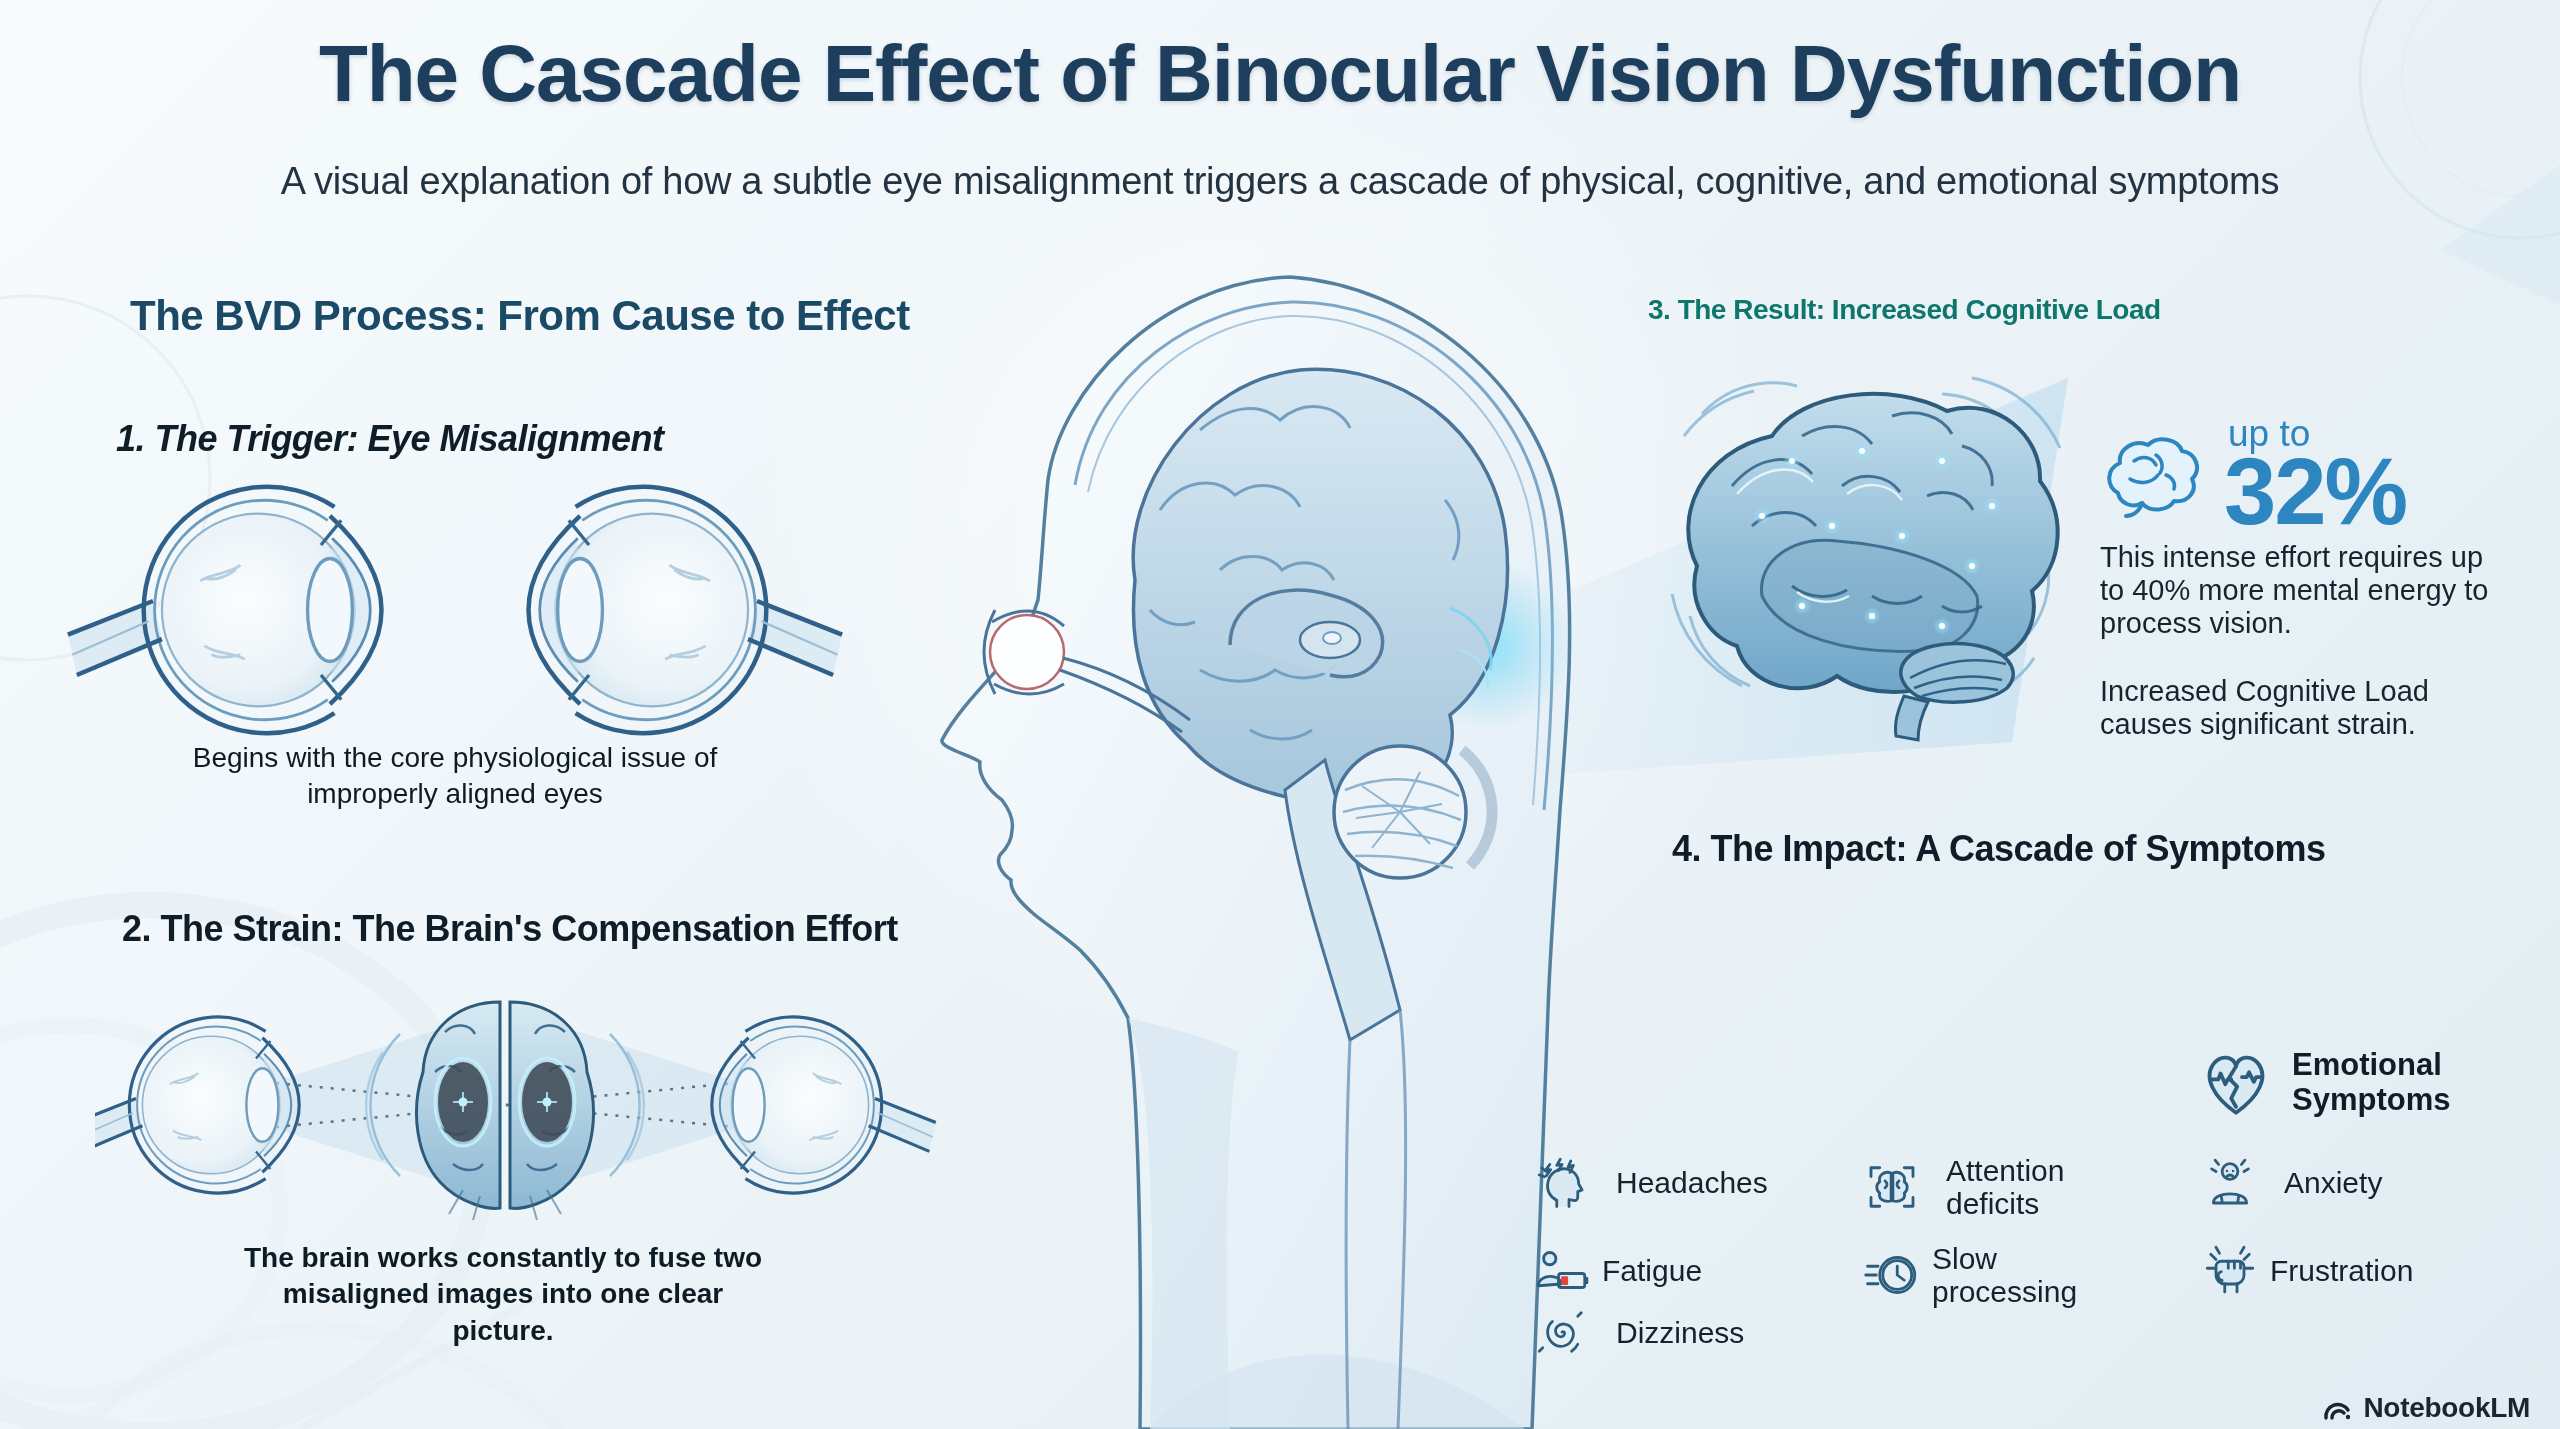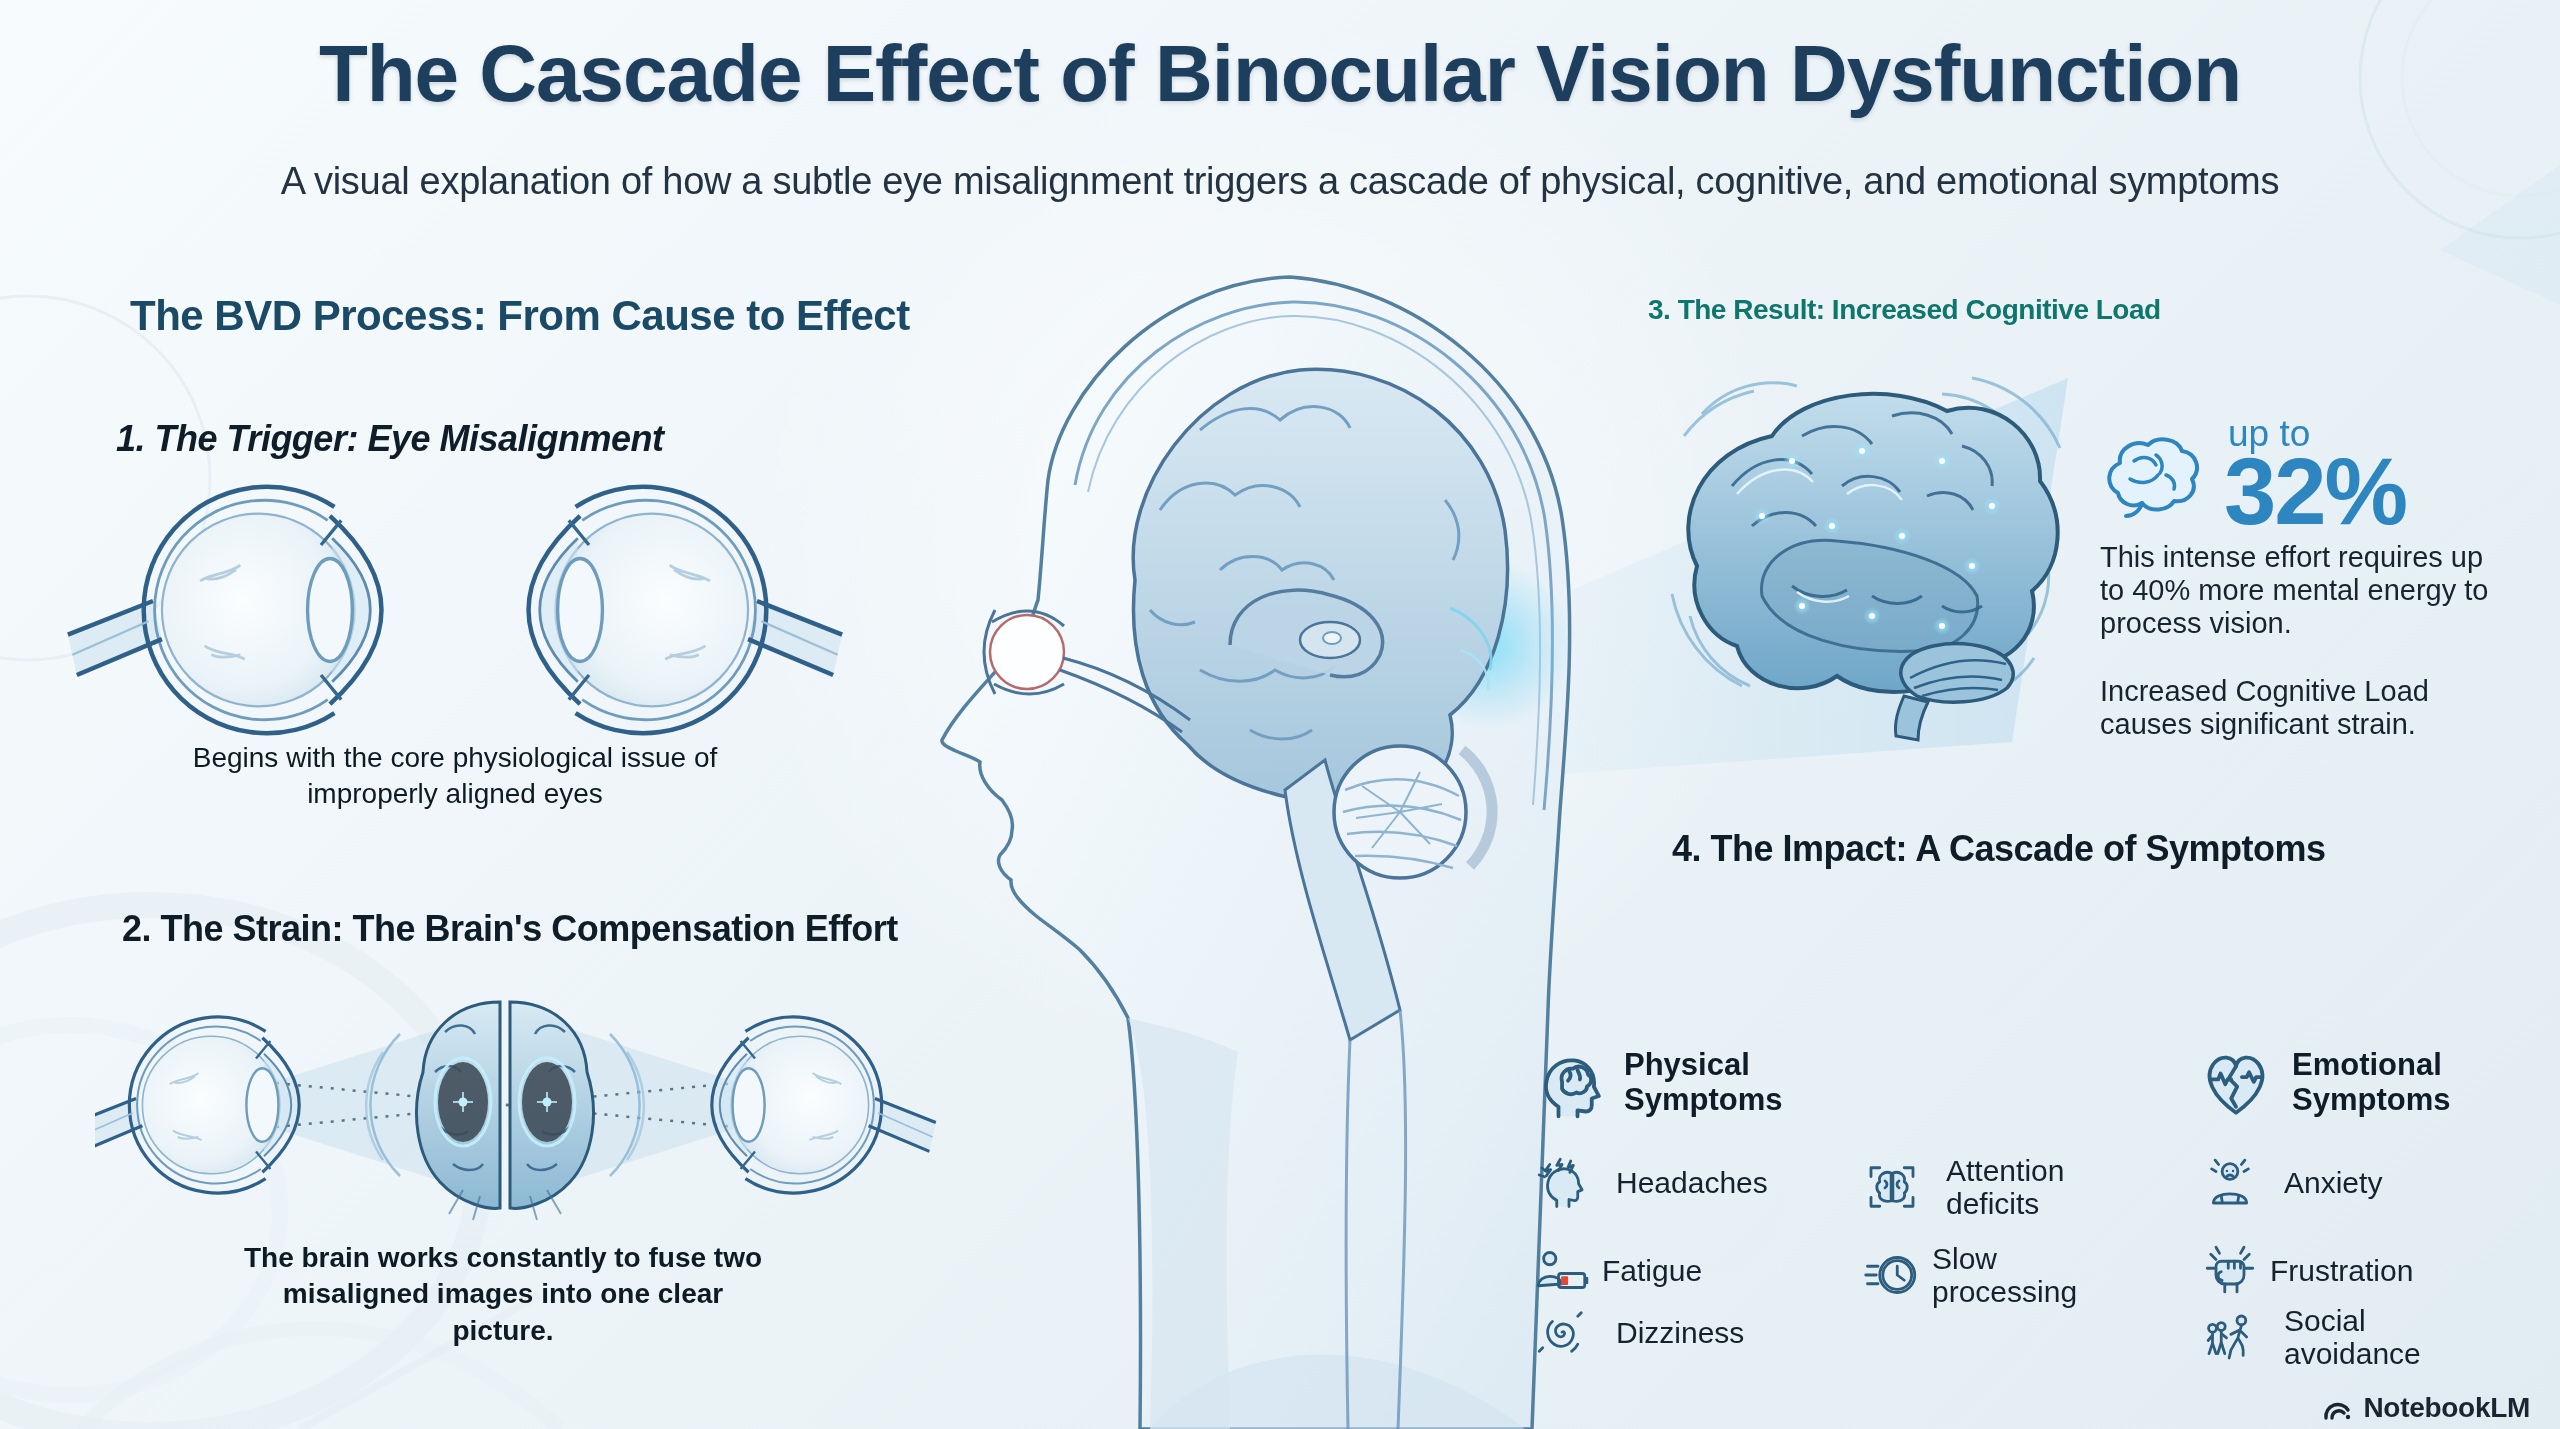--- a/index.html
+++ b/index.html
@@ -310,28 +310,20 @@
 <svg width="0" height="0" style="position:absolute">
   <defs>
     <style>
       .ic{stroke:#2c5d7d;stroke-width:3.2;fill:none;stroke-linecap:round;stroke-linejoin:round;}
       .icf{stroke:#2c5d7d;stroke-width:3.2;fill:#d9eaf4;stroke-linecap:round;stroke-linejoin:round;}
     </style>
   </defs>
 </svg>
 
 <div class="abs sym-col sym-col-1">
-  <div class="sym-header">
-    <svg viewBox="0 0 64 64">
-      <path class="icf" d="M24,60 L24,52 C16,47 12,39 14,30 C16,19 26,12 37,13 C47,14 54,22 54,32 C54,33 54,34 53.8,35 L58,43 L52,45 L52,51 C52,54 50,56 47,56 L40,55 L40,60"></path>
-      <path class="ic" d="M27,31 c-2,-6 3,-12 9,-11 c5,-4 12,-1 13,5 c4,2 3,8 -1,10 c0,4 -5,7 -9,5 c-4,3 -10,1 -12,-3 z"></path>
-      <path class="ic" d="M33,22 c2,3 1,6 -1,8 M40,21 c1,3 3,5 2,8"></path>
-    </svg>
-    <div class="sym-title">Physical Symptoms</div>
-  </div>
   <div class="sym-item row1">
     <svg viewBox="0 0 64 64">
       <path class="icf" d="M26,60 L26,53 C18,49 14,41 16,32 C18,22 27,16 36,17 C45,18 51,25 51,34 L55,41 L50,43 L50,49 C50,52 48,54 45,53 L40,52 L40,60"></path>
       <path class="ic" d="M18,12 l-5,7 l6,-1 l-5,7 M30,6 l-4,7 l6,-1 l-4,7 M42,8 l-3,7 l6,-2 l-4,8"></path>
       <path class="ic" d="M12,26 l-6,-2 M14,20 l-5,-4"></path>
     </svg>
     <div class="sym-label">Headaches</div>
   </div>
   <div class="sym-item row2">
     <svg viewBox="0 0 64 64">
@@ -396,31 +388,20 @@
   </div>
   <div class="sym-item row2">
     <svg viewBox="0 0 64 64">
       <path class="icf" d="M22,22 h20 a6,6 0 0 1 6,6 v10 a10,10 0 0 1 -10,10 h-12 a10,10 0 0 1 -10,-10 v-10 a6,6 0 0 1 6,-6 z"></path>
       <path class="ic" d="M30,22 v8 M37,22 v8 M44,24 v6"></path>
       <path class="ic" d="M22,34 c-5,1 -5,9 1,10"></path>
       <path class="ic" d="M26,48 v9 M40,48 v9"></path>
       <path class="ic" d="M10,14 l6,6 M54,14 l-6,6 M6,30 h8 M58,30 h-8 M16,6 l4,7 M48,6 l-4,7"></path>
     </svg>
     <div class="sym-label">Frustration</div>
-  </div>
-  <div class="sym-item row3">
-    <svg viewBox="0 0 64 64">
-      <circle class="icf" cx="12" cy="22" r="4.5"></circle>
-        <circle class="icf" cx="22" cy="20" r="4.5"></circle>
-      <path class="ic" d="M12,27 v12 M12,39 l-4,12 M12,39 l4,12 M12,30 l-5,6"></path>
-      <path class="ic" d="M22,25 v13 M22,38 l-4,13 M22,38 l4,13 M22,28 l6,5"></path>
-      <circle class="icf" cx="45" cy="13" r="5"></circle>
-      <path class="ic" d="M45,19 L41,33 M43,24 L33,29 M44,25 L51,32 M41,33 L33,47 L31,56 M41,33 C45,40 48,43 47,53"></path>
-    </svg>
-    <div class="sym-label">Social avoidance</div>
   </div>
 </div>
 
 <div class="abs brand">
   <svg viewBox="0 0 32 28">
     <path d="M4,24 A12,12 0 0 1 26,16" fill="none" stroke="#1a2531" stroke-width="3.4" stroke-linecap="round"></path>
     <path d="M10,24 A7,7 0 0 1 22,19" fill="none" stroke="#1a2531" stroke-width="3.4" stroke-linecap="round"></path>
     <circle cx="26" cy="23" r="2.2" fill="#1a2531"></circle>
   </svg>
   <span class="brand-text">NotebookLM</span>

